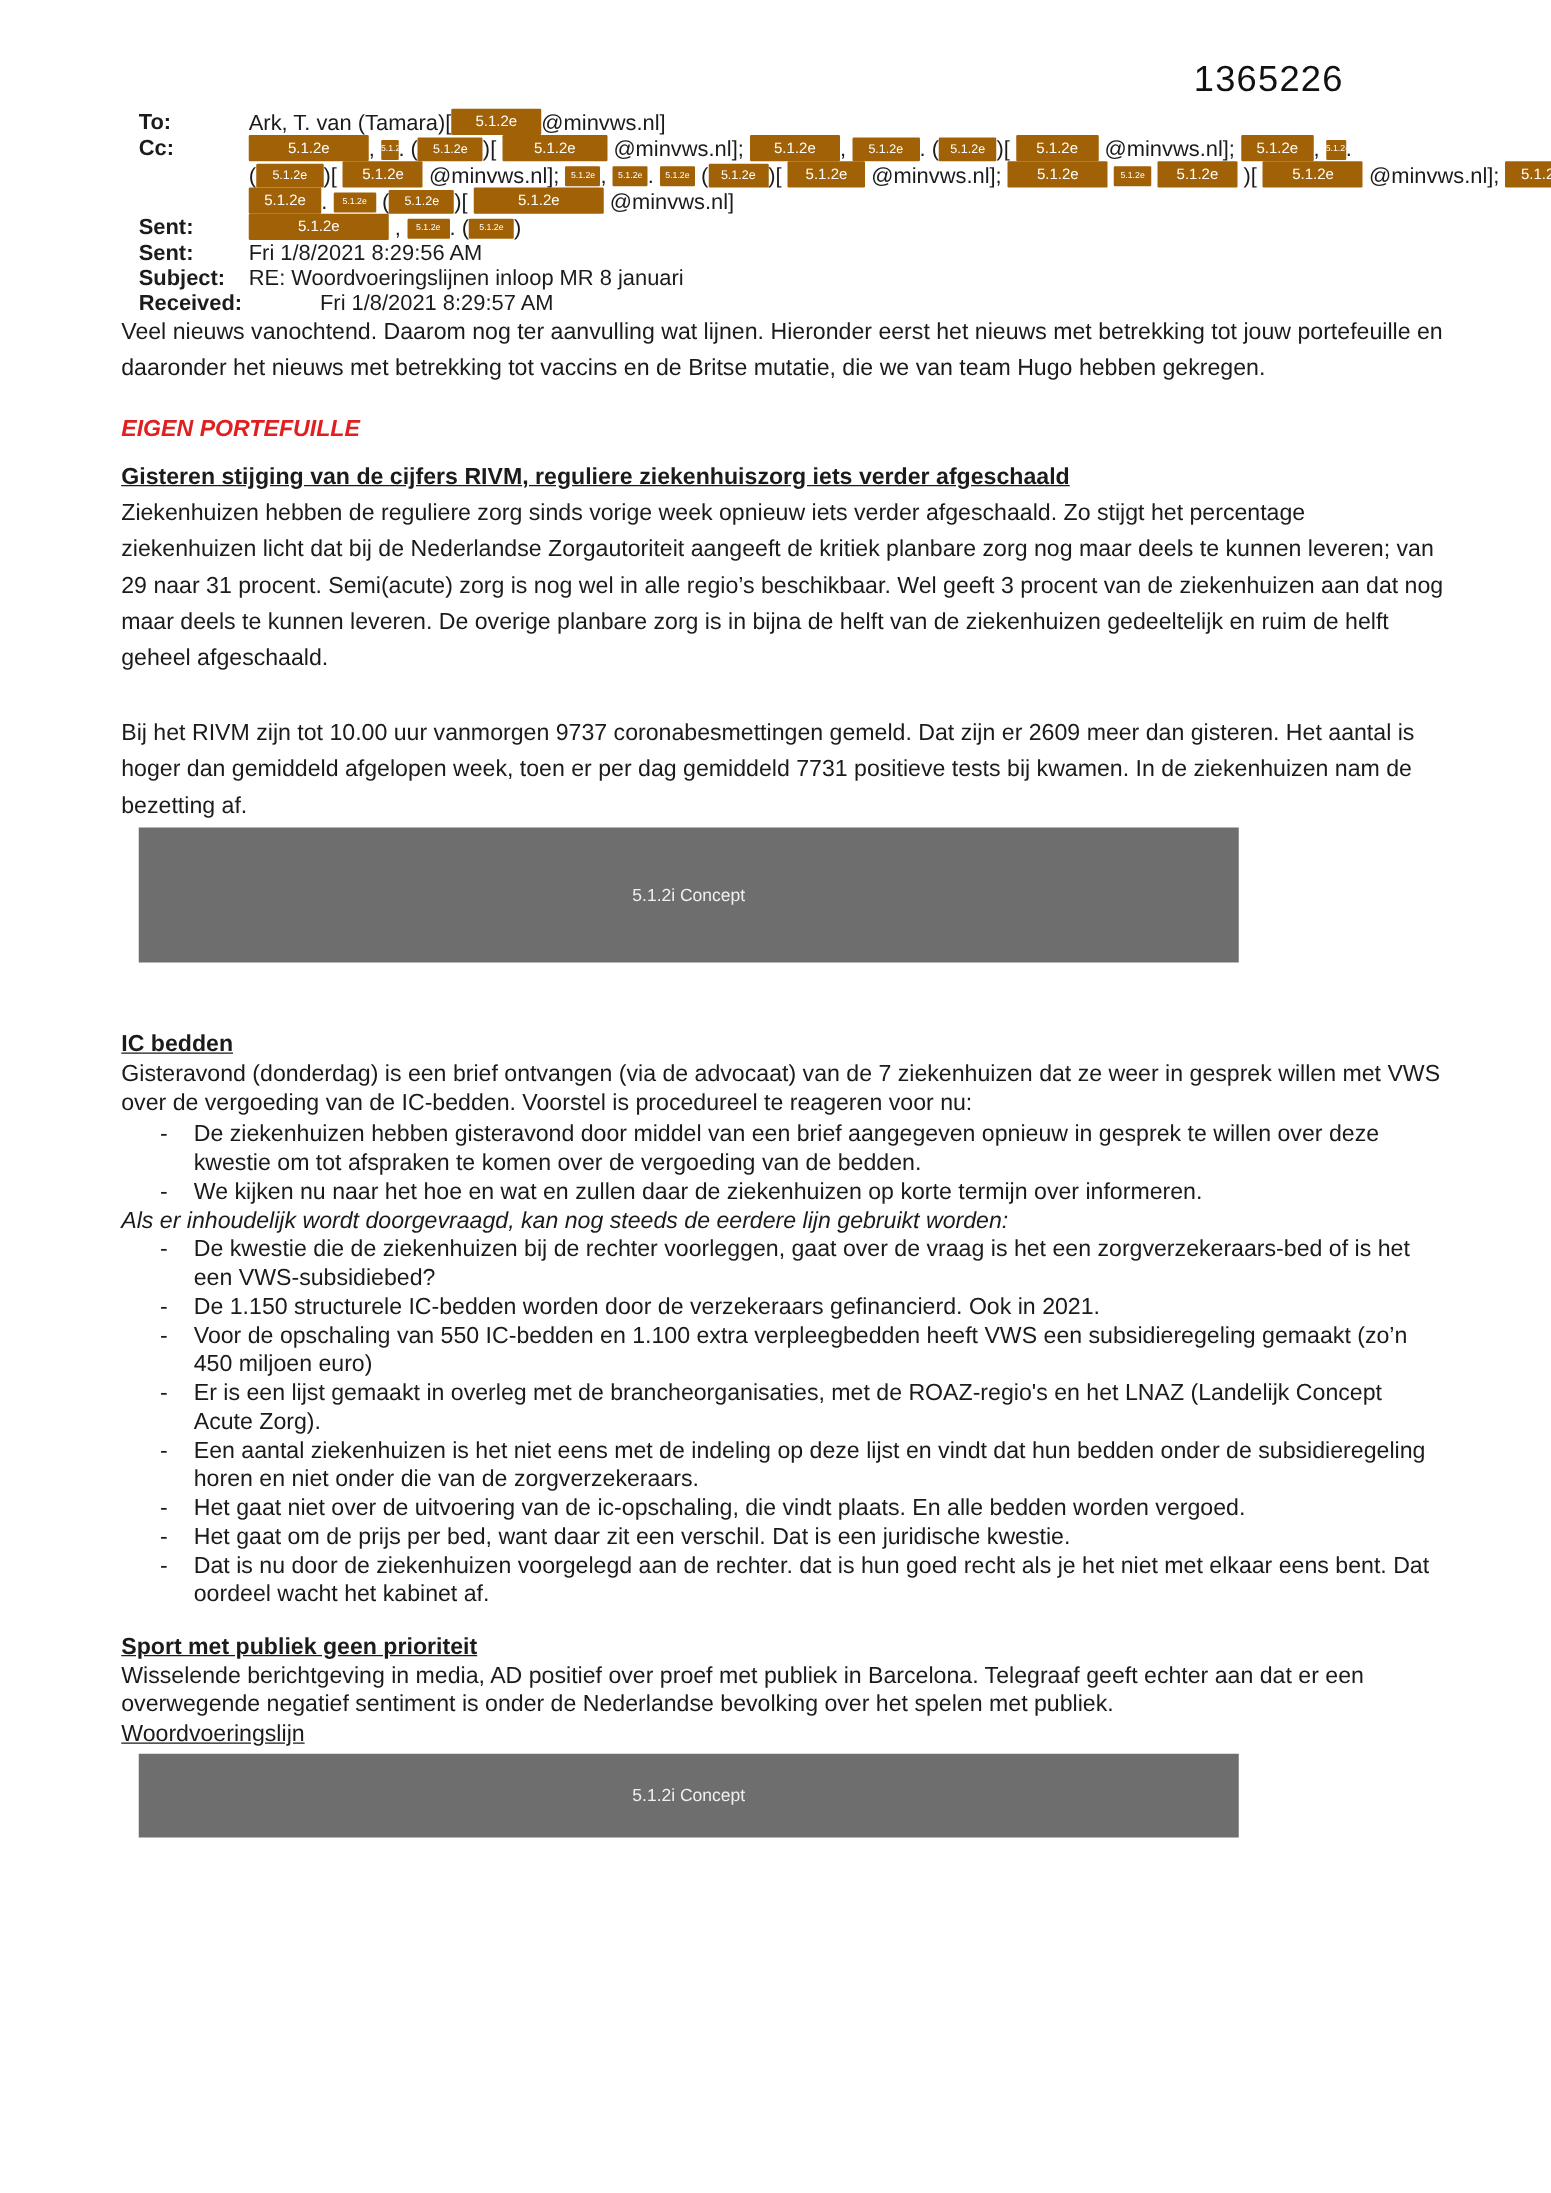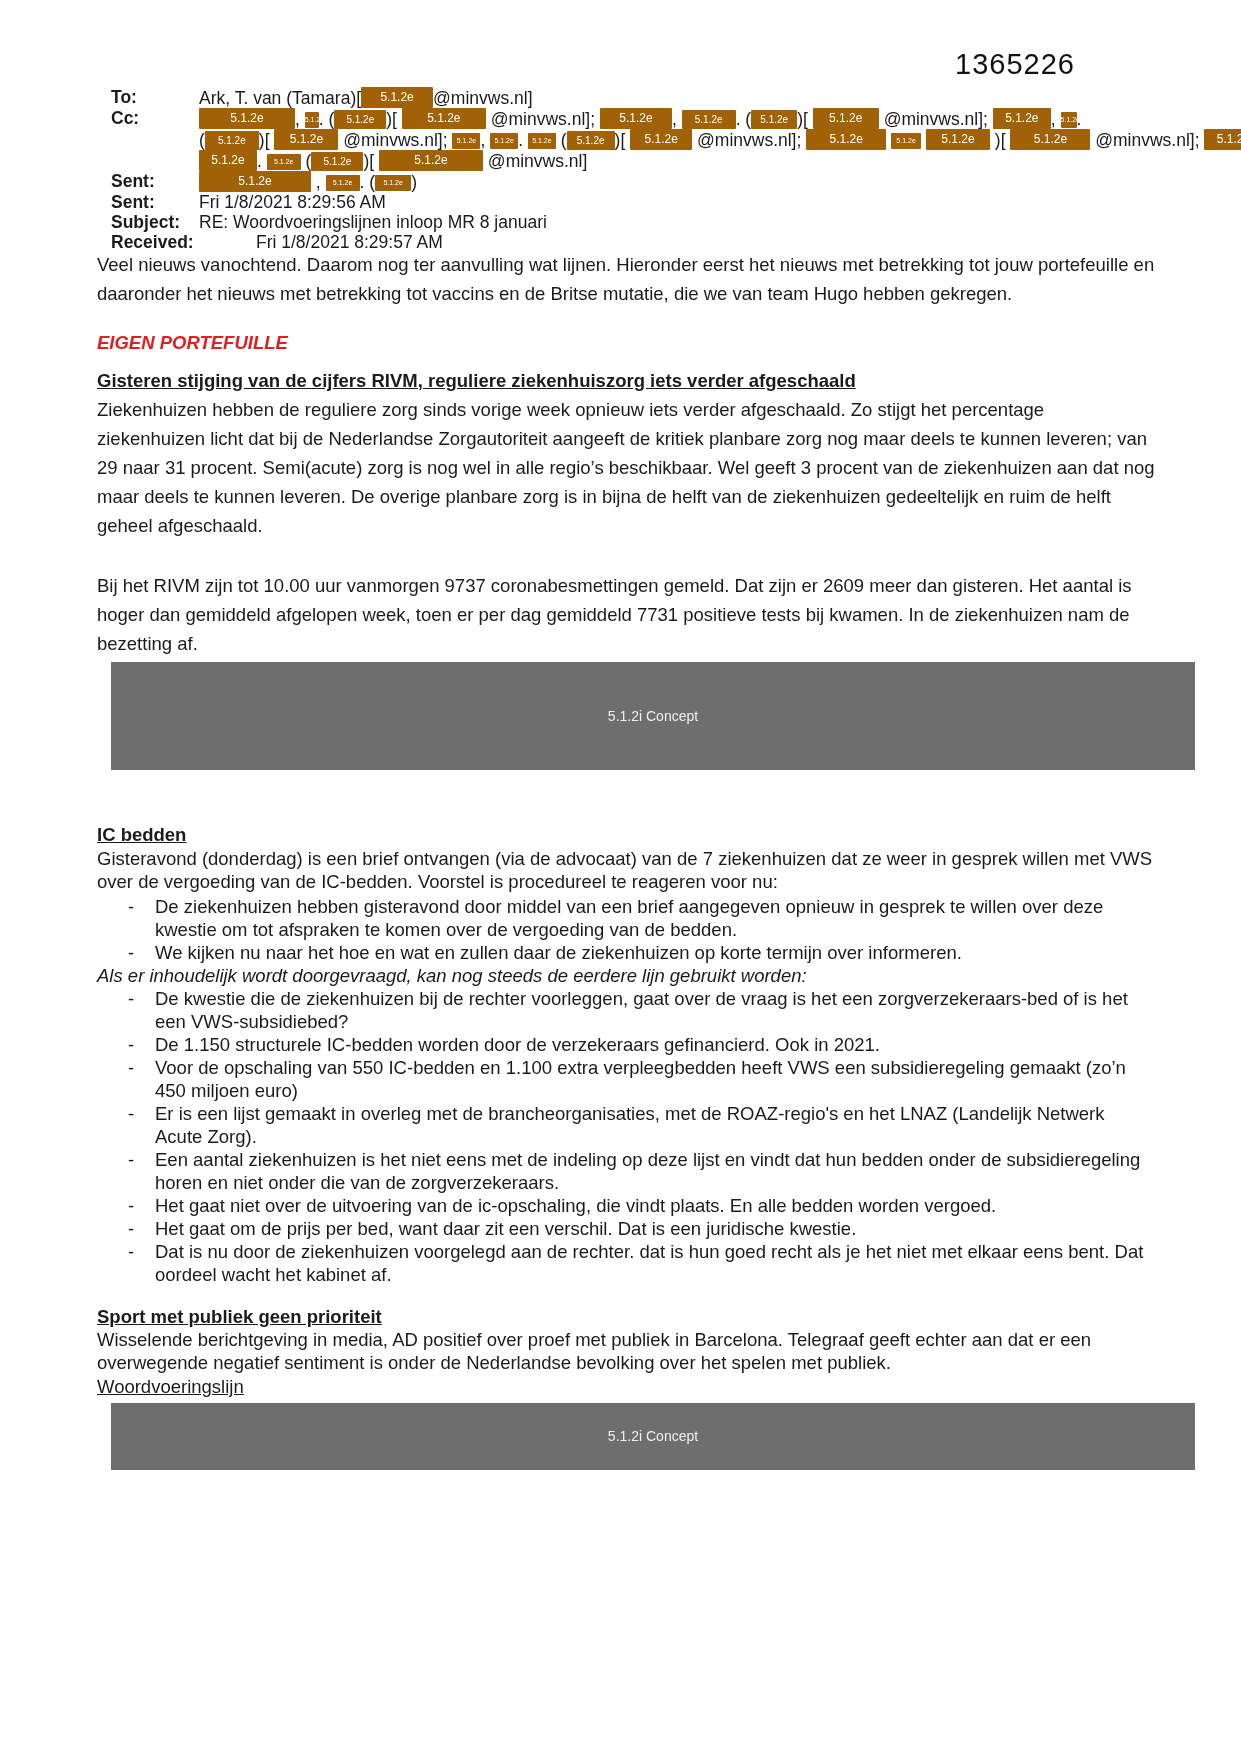--- a/index.html
+++ b/index.html
@@ -33,21 +33,21 @@
   .chunk p { margin:0 0 9px 0; }
   p.intro { margin-bottom:20px; }
   .red-heading { color:#e02020; font-weight:bold; font-style:italic; margin:0 0 9px 0; }
   .h-bu { font-weight:bold; text-decoration:underline; margin:0; }
   .mb31 { margin-bottom:31px !important; }
   .mb2 { margin-bottom:2px !important; }
   .mb1 { margin-bottom:1px !important; }
   .mb0 { margin-bottom:0 !important; }
   .wv { text-decoration:underline; line-height:26px; }
   .concept {
-    background:#6e6e6e; color:#f0f0f0; margin-left:14px; width:1084px;
+    background:#6e6e6e; color:#f0f0f0; margin-left:14px; width:880px;
     display:flex; align-items:center; justify-content:center; font-size:14px;
   }
   .concept.tall { height:108px; margin-top:4px; }
   .concept.short { height:67px; margin-top:3px; }
   .bullet { display:flex; }
   .bullet .dash { width:27px; margin-left:31px; flex:none; }
   .bullet .btxt { flex:1; }
   .italic-line { font-style:italic; }
 </style>
 </head>
@@ -131,21 +131,21 @@
         <div class="bullet">
           <span class="dash">-</span>
           <span class="btxt">De 1.150 structurele IC-bedden worden door de verzekeraars gefinancierd. Ook in 2021.</span>
         </div>
         <div class="bullet">
           <span class="dash">-</span>
           <span class="btxt">Voor de opschaling van 550 IC-bedden en 1.100 extra verpleegbedden heeft VWS een subsidieregeling gemaakt (zo’n 450 miljoen euro)</span>
         </div>
         <div class="bullet">
           <span class="dash">-</span>
-          <span class="btxt">Er is een lijst gemaakt in overleg met de brancheorganisaties, met de ROAZ-regio's en het LNAZ (Landelijk Netwerk Acute Zorg).</span>
+          <span class="btxt">Er is een lijst gemaakt in overleg met de brancheorganisaties, met de ROAZ-regio's en het LNAZ (Landelijk Concept Acute Zorg).</span>
         </div>
         <div class="bullet">
           <span class="dash">-</span>
           <span class="btxt">Een aantal ziekenhuizen is het niet eens met de indeling op deze lijst en vindt dat hun bedden onder de subsidieregeling horen en niet onder die van de zorgverzekeraars.</span>
         </div>
         <div class="bullet">
           <span class="dash">-</span>
           <span class="btxt">Het gaat niet over de uitvoering van de ic-opschaling, die vindt plaats. En alle bedden worden vergoed.</span>
         </div>
         <div class="bullet">

